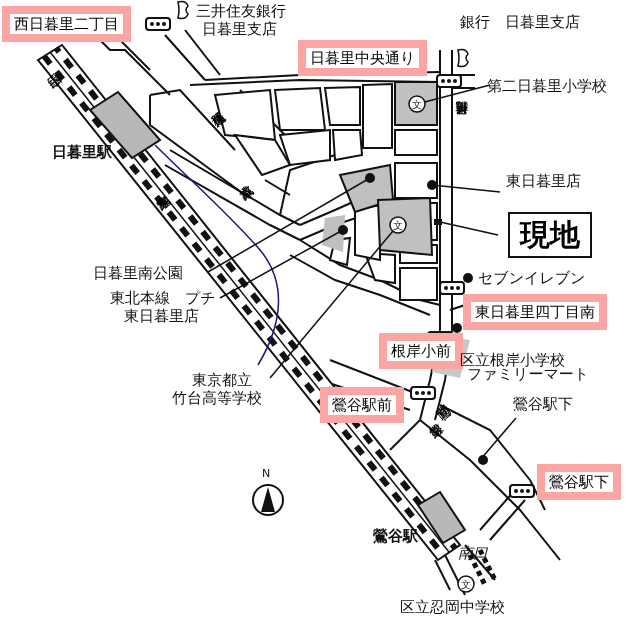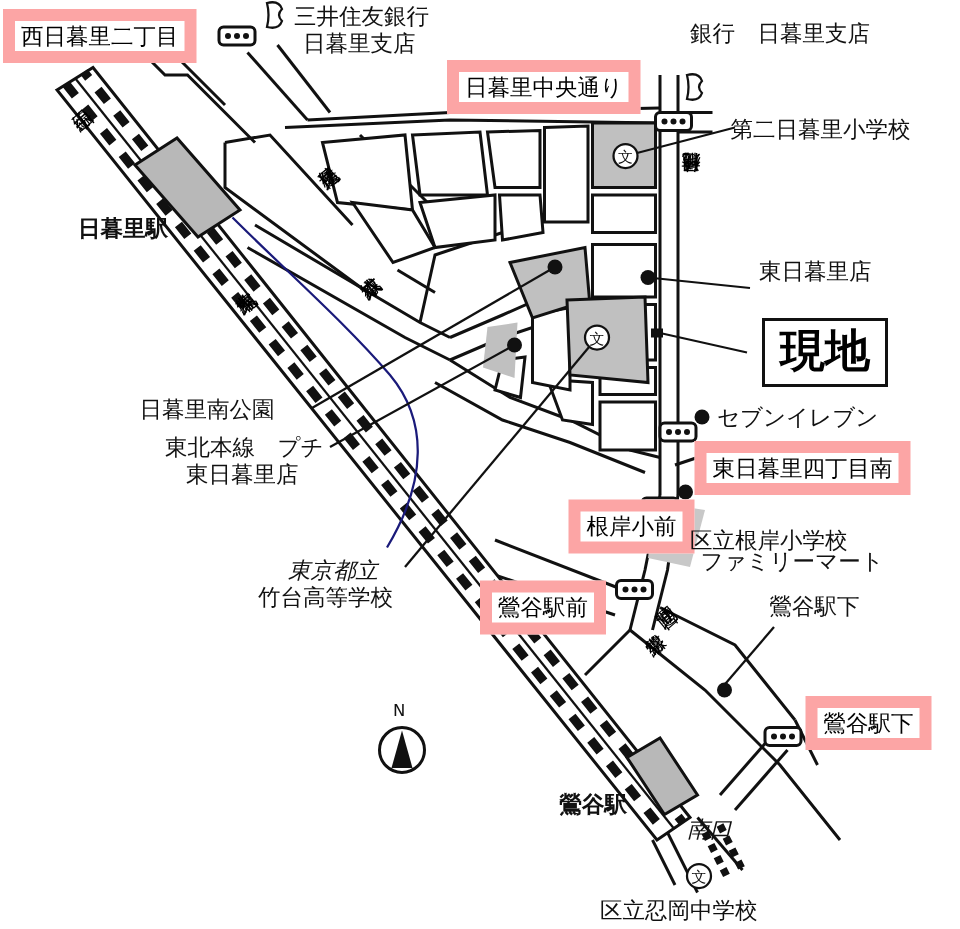--- a/index.html
+++ b/index.html
@@ -201,21 +201,21 @@
 </div>
 <div class="lbl" style="left:478px;top:269px;">セブンイレブン</div>
 <div class="lbl" style="left:467px;top:321px;margin-top:44px;">ファミリーマート</div>
 <div class="lbl" style="left:460px;top:351px;">区立根岸小学校</div>
 <div class="lbl" style="left:93px;top:264px;">日暮里南公園</div>
 <div class="lbl" style="left:110px;top:289px;">
   <div>東北本線　プチ</div>
   <div style="padding-left:14px;">東日暮里店</div>
 </div>
 <div class="lbl" style="left:172px;top:371px;">
-  <div style="padding-left:20px;font-style:italic;">東京都立</div>
+  <div style="padding-left:20px;">東京都立</div>
   <div>竹台高等学校</div>
 </div>
 <div class="lbl" style="left:505px;top:395px;">
   <div style="padding-left:8px;">鶯谷駅下</div>
 </div>
 <div class="lbl" style="left:400px;top:598px;">区立忍岡中学校</div>
 
 <div class="lbl" style="left:262px;top:468px;font-size:11px;line-height:12px;">N</div>
 
 </body></html>

